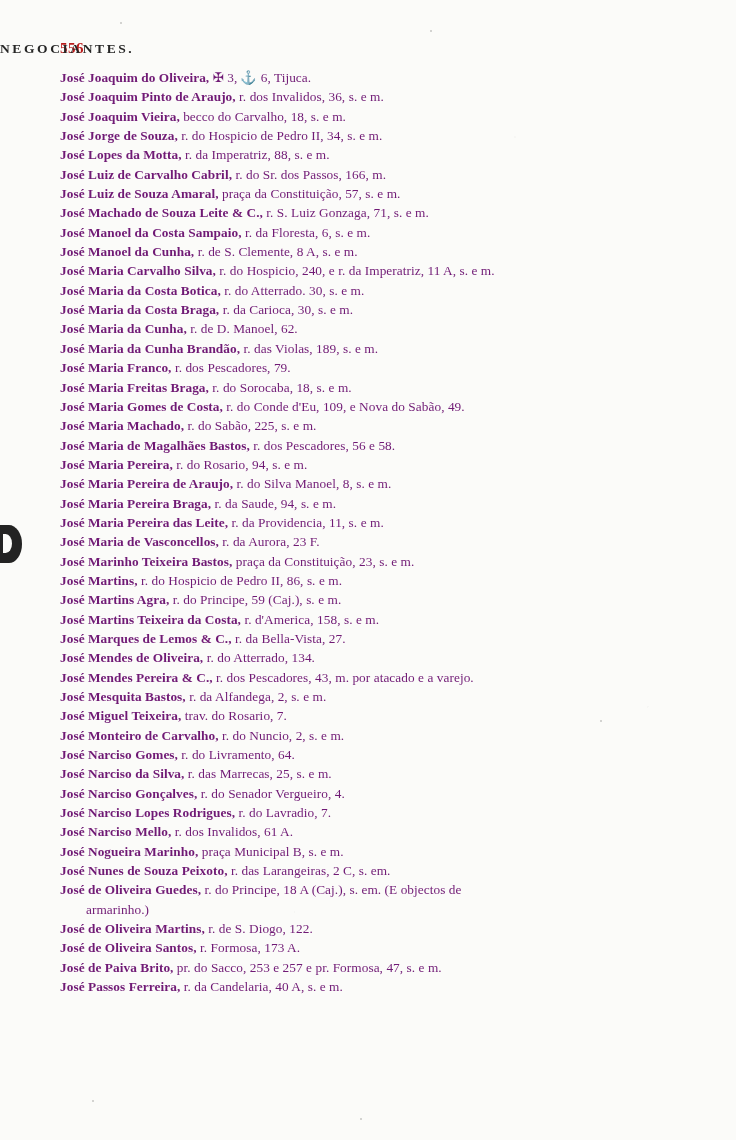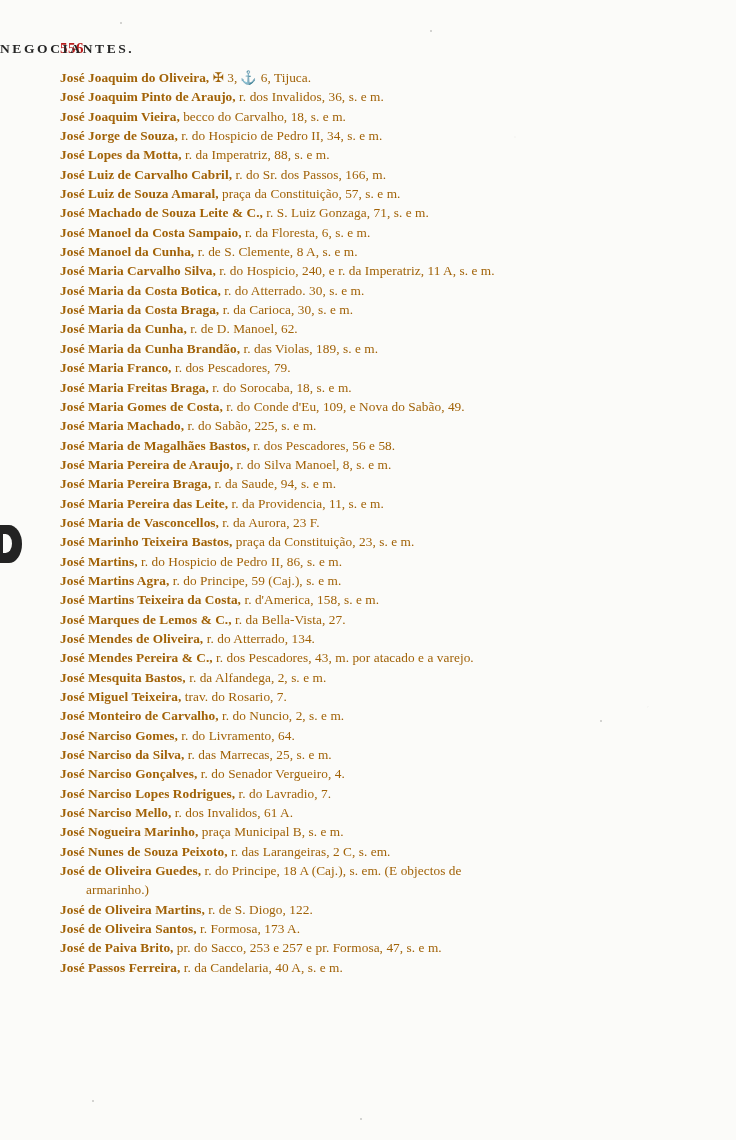--- a/index.html
+++ b/index.html
@@ -65,21 +65,21 @@
     top: 68px;
     left: 60px;
     width: 625px;
   }
   .entry {
     font-family: "Liberation Serif", serif;
     font-size: 13.3px;
     line-height: 19.35px;
     white-space: normal;
     letter-spacing: 0.06px;
-    color: #a16207;
+    color: #701a75;
   }
   .entry .nm {
     font-weight: bold;
   }
   .entry .cont {
     display: block;
     padding-left: 26px;
   }
   
   .margin-blot {
@@ -134,20 +134,21 @@
       <div class="entry"><span class="nm">José Maria Carvalho Silva,</span><span class="rs"> r. do Hospicio, 240, e r. da Imperatriz, 11 A, s. e m.</span></div>
       <div class="entry"><span class="nm">José Maria da Costa Botica,</span><span class="rs"> r. do Atterrado. 30, s. e m.</span></div>
       <div class="entry"><span class="nm">José Maria da Costa Braga,</span><span class="rs"> r. da Carioca, 30, s. e m.</span></div>
       <div class="entry"><span class="nm">José Maria da Cunha,</span><span class="rs"> r. de D. Manoel, 62.</span></div>
       <div class="entry"><span class="nm">José Maria da Cunha Brandão,</span><span class="rs"> r. das Violas, 189, s. e m.</span></div>
       <div class="entry"><span class="nm">José Maria Franco,</span><span class="rs"> r. dos Pescadores, 79.</span></div>
       <div class="entry"><span class="nm">José Maria Freitas Braga,</span><span class="rs"> r. do Sorocaba, 18, s. e m.</span></div>
       <div class="entry"><span class="nm">José Maria Gomes de Costa,</span><span class="rs"> r. do Conde d'Eu, 109, e Nova do Sabão, 49.</span></div>
       <div class="entry"><span class="nm">José Maria Machado,</span><span class="rs"> r. do Sabão, 225, s. e m.</span></div>
       <div class="entry"><span class="nm">José Maria de Magalhães Bastos,</span><span class="rs"> r. dos Pescadores, 56 e 58.</span></div>
+      <div class="entry"><span class="nm">José Maria Pereira,</span><span class="rs"> r. do Rosario, 94, s. e m.</span></div>
       <div class="entry"><span class="nm">José Maria Pereira de Araujo,</span><span class="rs"> r. do Silva Manoel, 8, s. e m.</span></div>
       <div class="entry"><span class="nm">José Maria Pereira Braga,</span><span class="rs"> r. da Saude, 94, s. e m.</span></div>
       <div class="entry"><span class="nm">José Maria Pereira das Leite,</span><span class="rs"> r. da Providencia, 11, s. e m.</span></div>
       <div class="entry"><span class="nm">José Maria de Vasconcellos,</span><span class="rs"> r. da Aurora, 23 F.</span></div>
       <div class="entry"><span class="nm">José Marinho Teixeira Bastos,</span><span class="rs"> praça da Constituição, 23, s. e m.</span></div>
       <div class="entry"><span class="nm">José Martins,</span><span class="rs"> r. do Hospicio de Pedro II, 86, s. e m.</span></div>
       <div class="entry"><span class="nm">José Martins Agra,</span><span class="rs"> r. do Principe, 59 (Caj.), s. e m.</span></div>
       <div class="entry"><span class="nm">José Martins Teixeira da Costa,</span><span class="rs"> r. d'America, 158, s. e m.</span></div>
       <div class="entry"><span class="nm">José Marques de Lemos &amp; C.,</span><span class="rs"> r. da Bella-Vista, 27.</span></div>
       <div class="entry"><span class="nm">José Mendes de Oliveira,</span><span class="rs"> r. do Atterrado, 134.</span></div>

